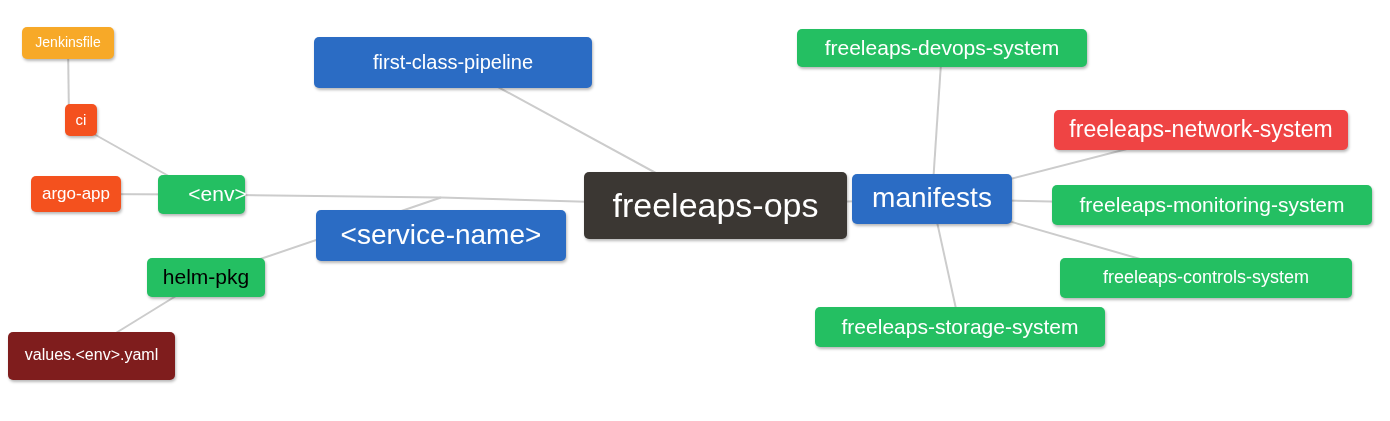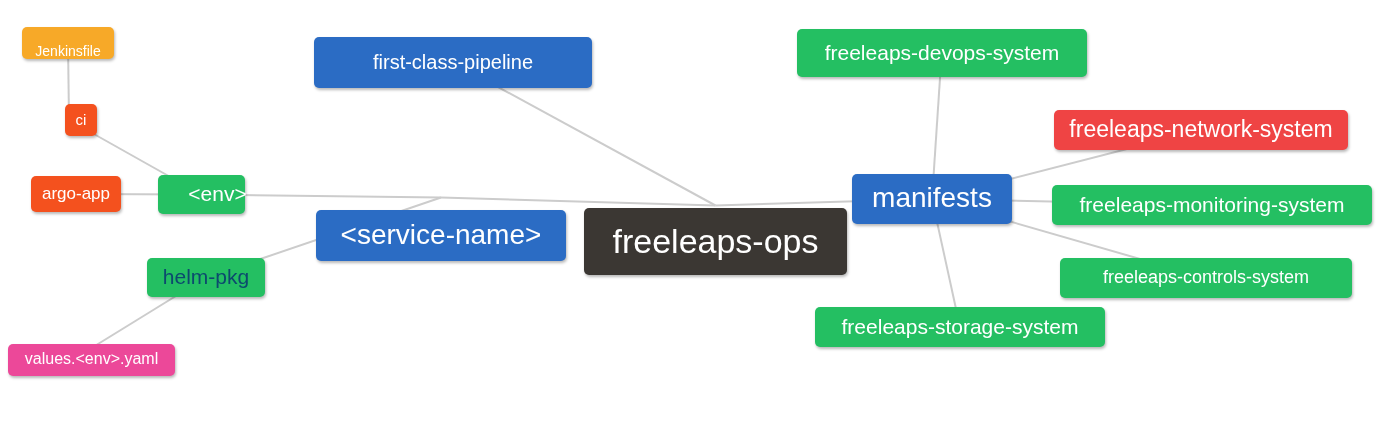--- a/index.html
+++ b/index.html
@@ -54,51 +54,51 @@
       <line x1="453" y1="62.5" x2="715.5" y2="205.5" stroke="#cccccc" stroke-width="2"></line>
       <line x1="441" y1="197.5" x2="715.5" y2="205.5" stroke="#cccccc" stroke-width="2"></line>
       <line x1="715.5" y1="205.5" x2="932" y2="199" stroke="#cccccc" stroke-width="2"></line>
       <line x1="932" y1="199" x2="942" y2="48" stroke="#cccccc" stroke-width="2"></line>
       <line x1="932" y1="199" x2="1201" y2="130" stroke="#cccccc" stroke-width="2"></line>
       <line x1="932" y1="199" x2="1212" y2="205" stroke="#cccccc" stroke-width="2"></line>
       <line x1="932" y1="199" x2="1206" y2="278" stroke="#cccccc" stroke-width="2"></line>
       <line x1="932" y1="199" x2="960" y2="327" stroke="#cccccc" stroke-width="2"></line>
     </svg>
   <div id="nodes">
-      <div class="node" style="left: 22px; top: 27px; width: 92px; height: 32px; background: rgb(247, 169, 40); color: rgb(255, 255, 255); font-size: 14px; align-items: flex-end;">
+      <div class="node" style="left: 22px; top: 27px; width: 92px; height: 32px; background: rgb(247, 169, 40); color: rgb(255, 255, 255); font-size: 14px;">
         <span>Jenkinsfile</span>
       </div>
       <div class="node" style="left: 65px; top: 104px; width: 32px; height: 32px; background: rgb(244, 81, 30); color: rgb(255, 255, 255); font-size: 15px;">
         <span>ci</span>
       </div>
       <div class="node" style="left: 31px; top: 176px; width: 90px; height: 36px; background: rgb(244, 81, 30); color: rgb(255, 255, 255); font-size: 17px;">
         <span>argo-app</span>
       </div>
       <div class="node" style="left: 158px; top: 175px; width: 87px; height: 39px; background: rgb(36, 191, 98); color: rgb(255, 255, 255); font-size: 21px; padding-left: 32px;">
         <span>&lt;env&gt;</span>
       </div>
       <div class="node" style="left: 316px; top: 172px; width: 250px; height: 51px; background: rgb(43, 108, 196); color: rgb(255, 255, 255); font-size: 28px; margin-top: 38px;">
         <span>&lt;service-name&gt;</span>
       </div>
-      <div class="node" style="left: 147px; top: 258px; width: 118px; height: 39px; background: rgb(36, 191, 98); color: #0c4a6e; font-size: 21px;">
+      <div class="node" style="left: 147px; top: 258px; width: 118px; height: 39px; background: rgb(36, 191, 98); color: #000000; font-size: 21px;">
         <span>helm-pkg</span>
       </div>
-      <div class="node" style="left: 8px; top: 332px; width: 167px; height: 32px; background: #ec4899; color: rgb(255, 255, 255); font-size: 16px; margin-top: 12px;">
+      <div class="node" style="left: 8px; top: 332px; width: 167px; height: 48px; background: #7f1d1d; color: rgb(255, 255, 255); font-size: 16px;">
         <span>values.&lt;env&gt;.yaml</span>
       </div>
       <div class="node" style="left: 314px; top: 37px; width: 278px; height: 51px; background: rgb(43, 108, 196); color: rgb(255, 255, 255); font-size: 20px;">
         <span>first-class-pipeline</span>
       </div>
-      <div class="node" style="left: 584px; top: 172px; width: 263px; height: 67px; background: rgb(59, 55, 51); color: rgb(255, 255, 255); font-size: 34px; margin-top: 36px;">
+      <div class="node" style="left: 584px; top: 172px; width: 263px; height: 67px; background: rgb(59, 55, 51); color: rgb(255, 255, 255); font-size: 34px;">
         <span>freeleaps-ops</span>
       </div>
       <div class="node" style="left: 852px; top: 174px; width: 160px; height: 50px; background: rgb(43, 108, 196); color: rgb(255, 255, 255); font-size: 28px;">
         <span>manifests</span>
       </div>
-      <div class="node" style="left: 797px; top: 29px; width: 290px; height: 48px; background: rgb(36, 191, 98); color: rgb(255, 255, 255); font-size: 21px;">
+      <div class="node" style="left: 797px; top: 29px; width: 290px; height: 38px; background: rgb(36, 191, 98); color: rgb(255, 255, 255); font-size: 21px;">
         <span>freeleaps-devops-system</span>
       </div>
       <div class="node" style="left: 1054px; top: 110px; width: 294px; height: 40px; background: #ef4444; color: rgb(255, 255, 255); font-size: 23px;">
         <span>freeleaps-network-system</span>
       </div>
       <div class="node" style="left: 1052px; top: 185px; width: 320px; height: 40px; background: rgb(36, 191, 98); color: rgb(255, 255, 255); font-size: 21px;">
         <span>freeleaps-monitoring-system</span>
       </div>
       <div class="node" style="left: 1060px; top: 258px; width: 292px; height: 40px; background: rgb(36, 191, 98); color: rgb(255, 255, 255); font-size: 18px;">
         <span>freeleaps-controls-system</span>

